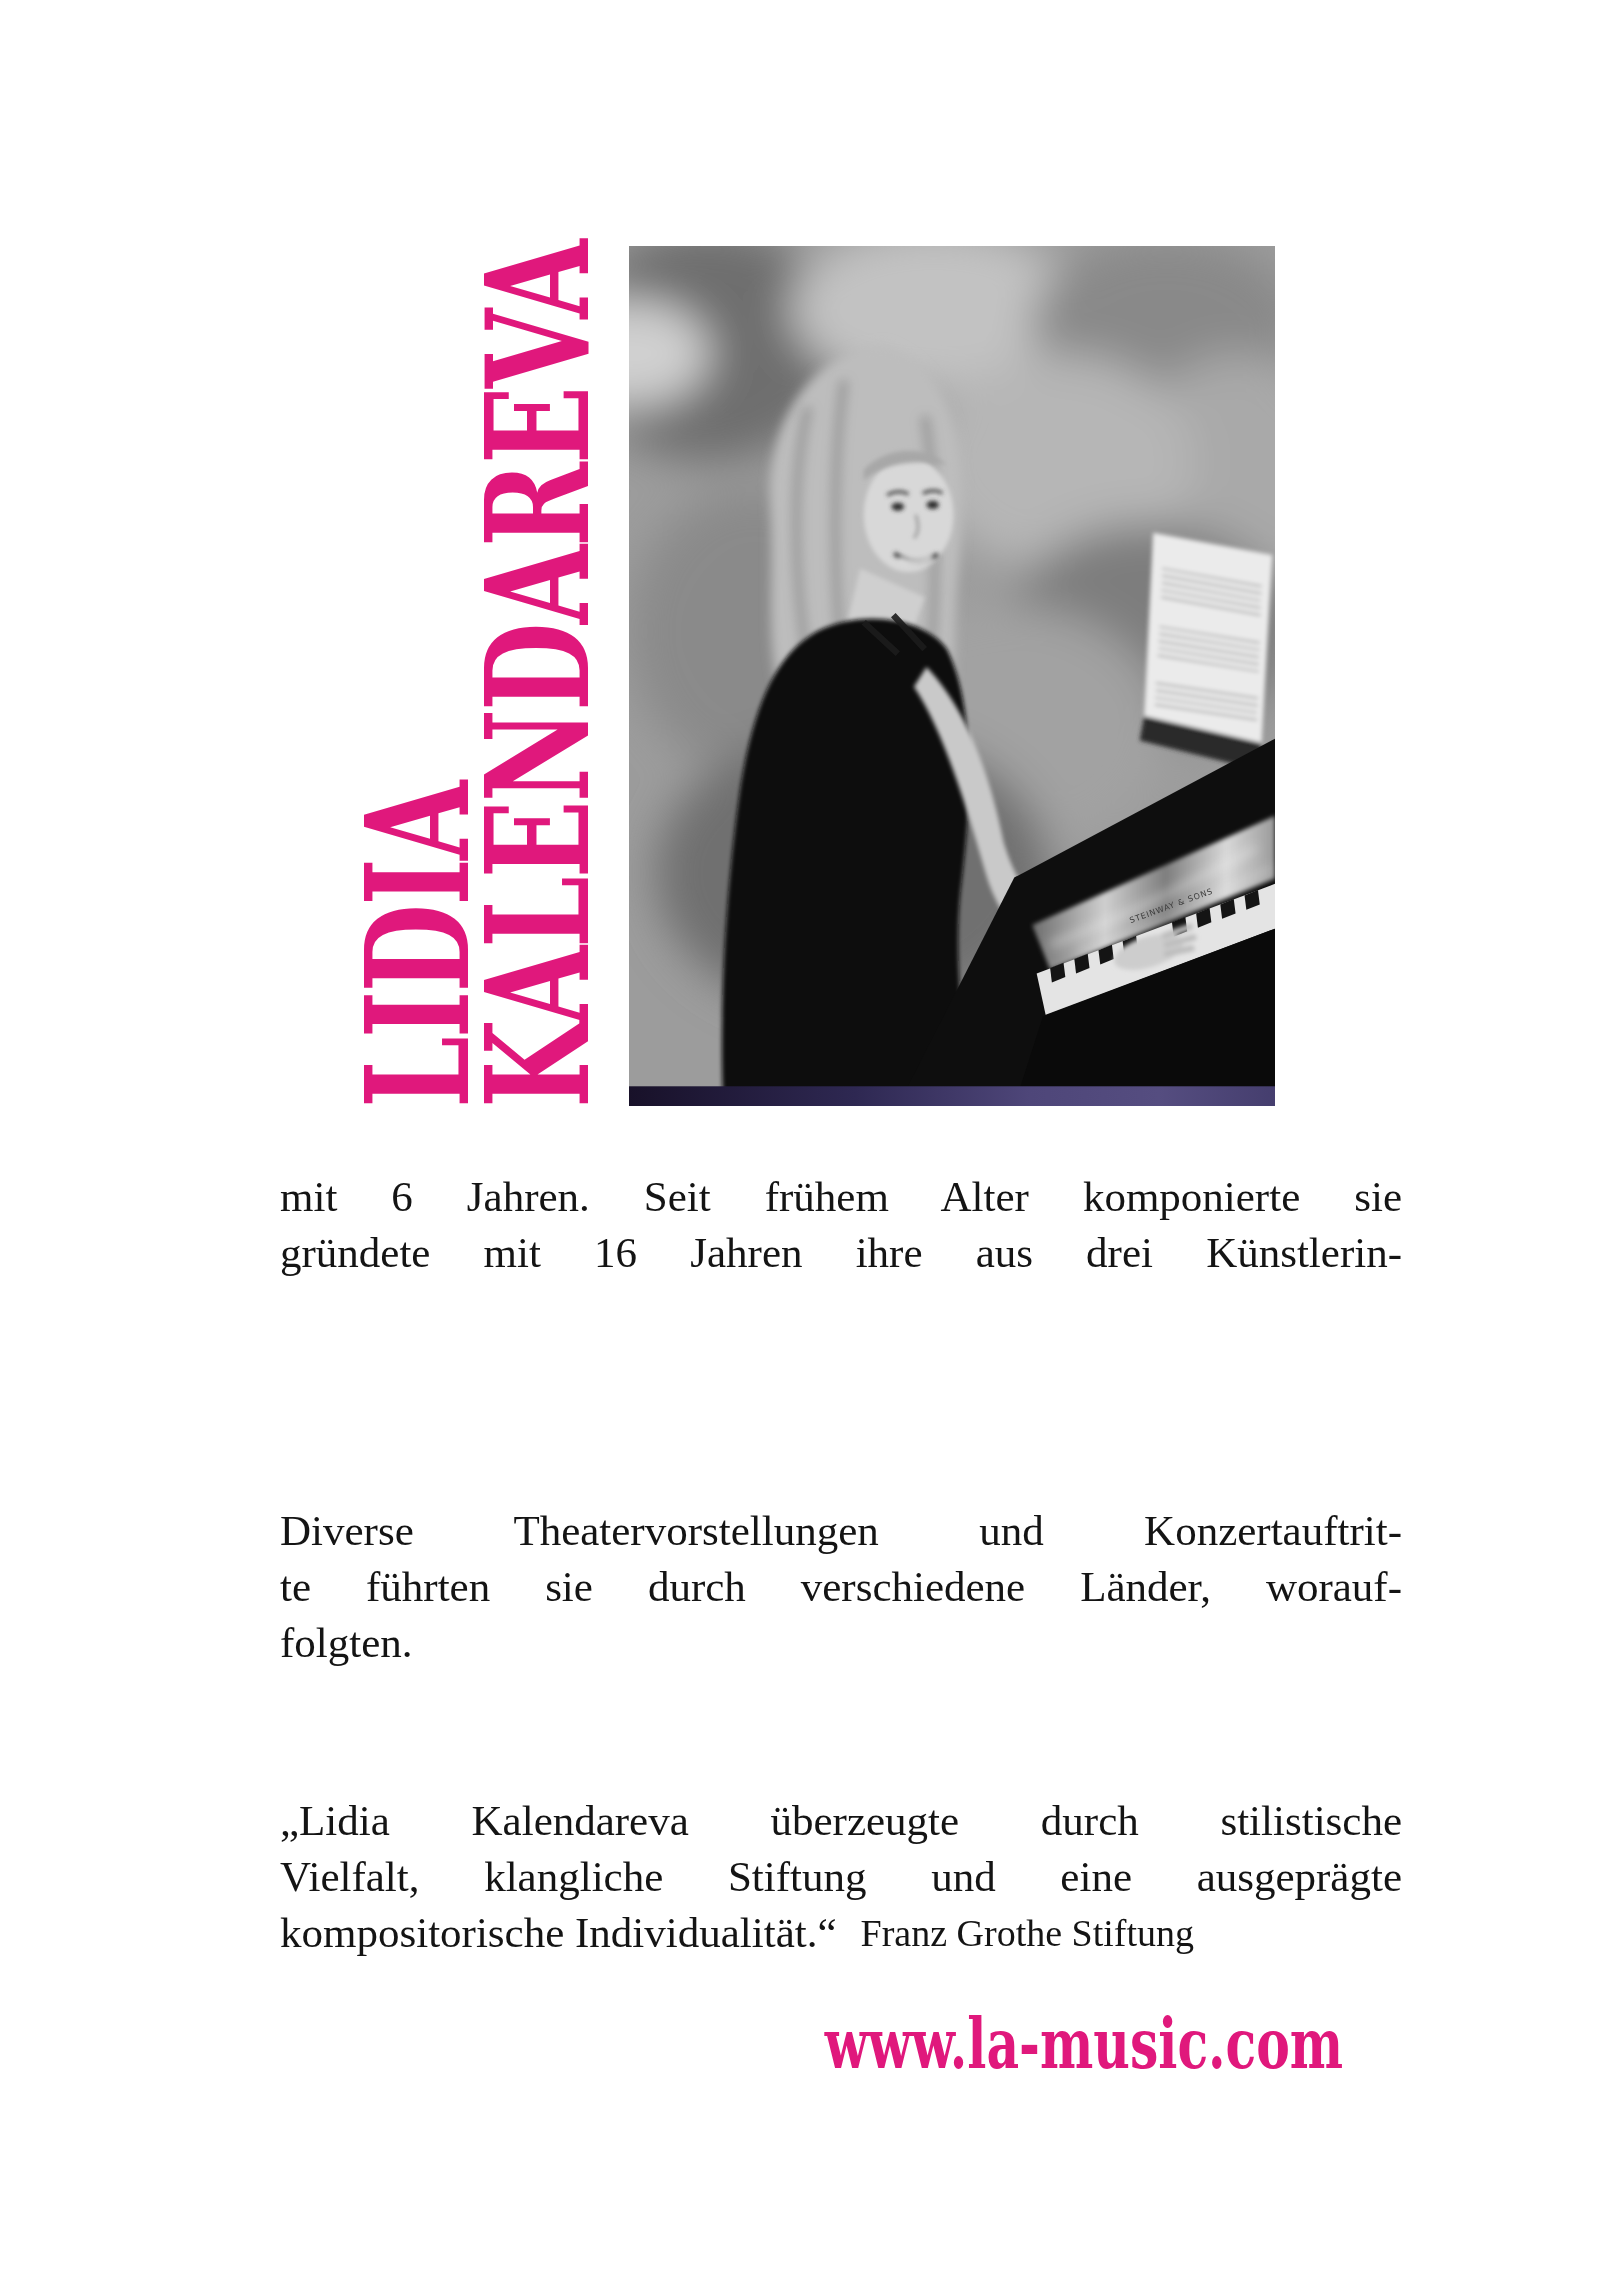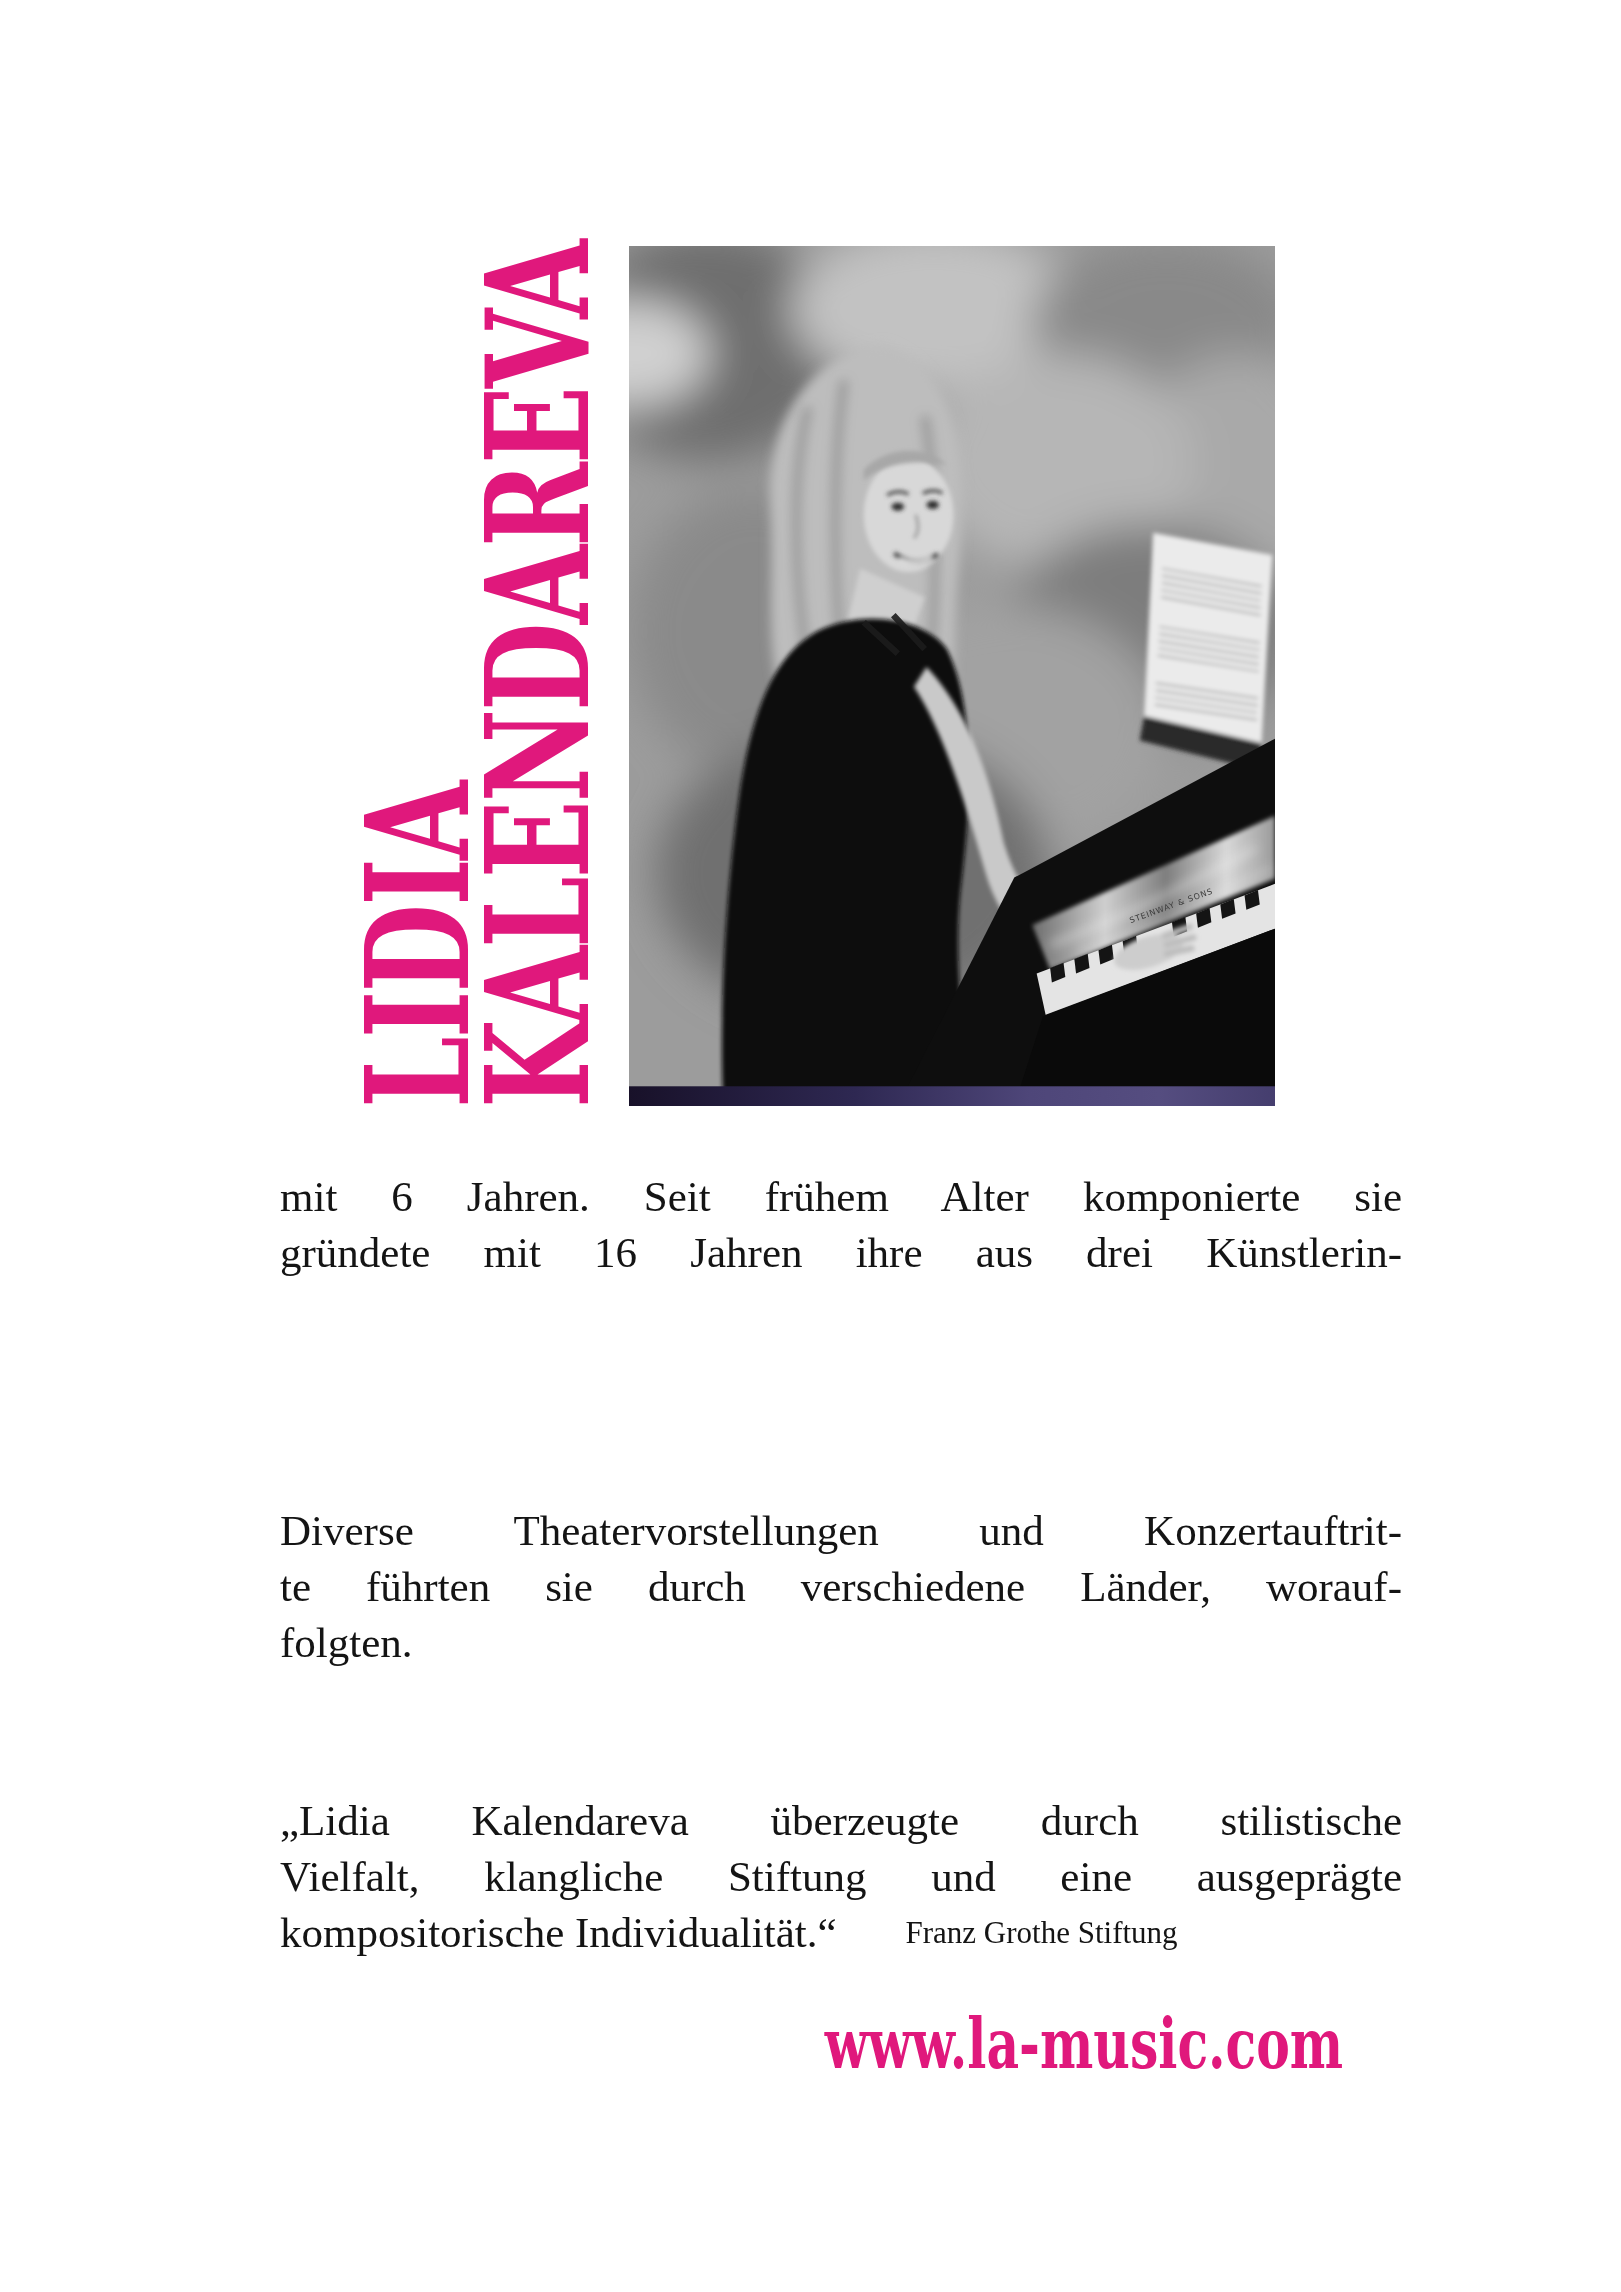--- a/index.html
+++ b/index.html
@@ -40,22 +40,22 @@
     width:1122px;
     font-size:43px;
     line-height:56px;
     color:#141414;
   }
   .para .jline{text-align:justify;text-align-last:justify;}
   .para .lline{text-align:left;}
   .p1{top:1169px;}
   .p2{top:1503px;}
   .p3{top:1793px;}
-  .quote-line{display:flex;align-items:flex-start;gap:40px;}
-  .attrib{font-size:31px;white-space:nowrap;margin-left:29px;}
+  .quote-line{display:flex;align-items:flex-start;gap:24px;}
+  .attrib{font-size:38px;white-space:nowrap;}
   
   .url{
     position:absolute;
     right:278px;top:2009px;
     font-family:"DejaVu Serif",serif;
     font-weight:700;
     font-size:69px;
     line-height:1;
     transform:scaleX(0.73);
     transform-origin:100% 50%;

